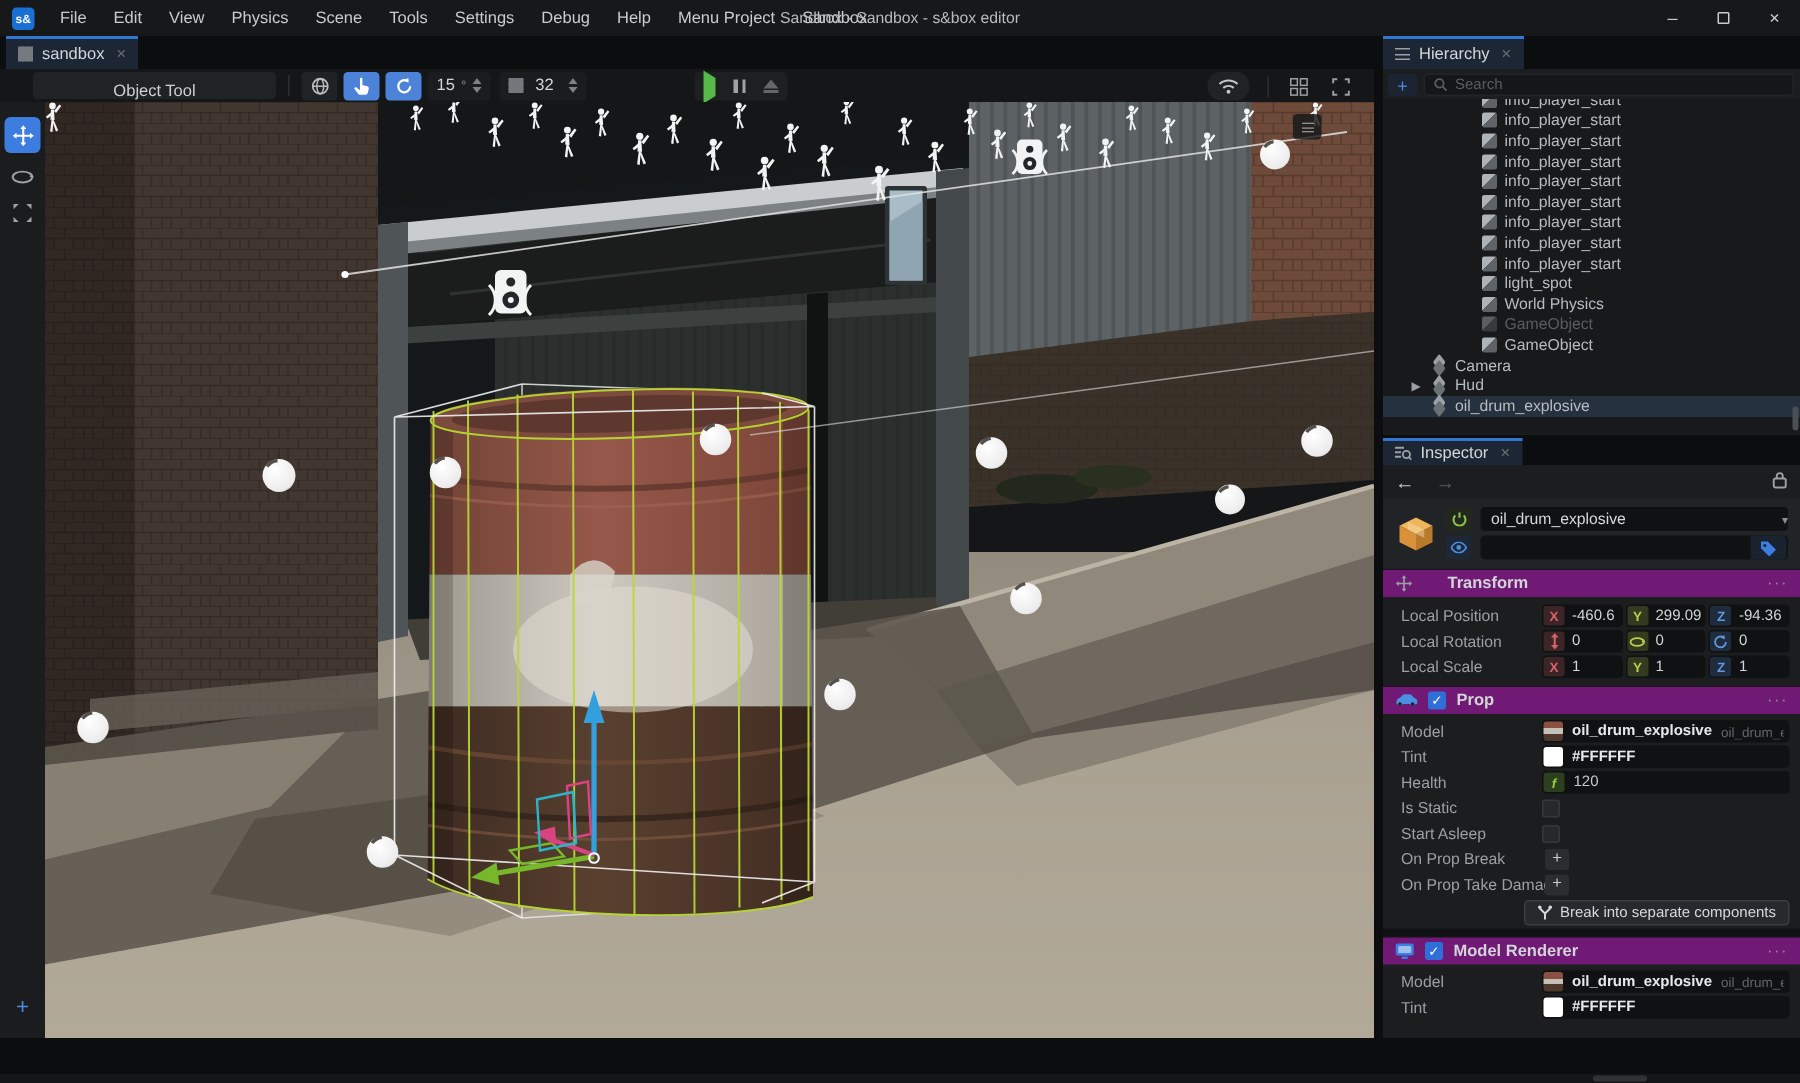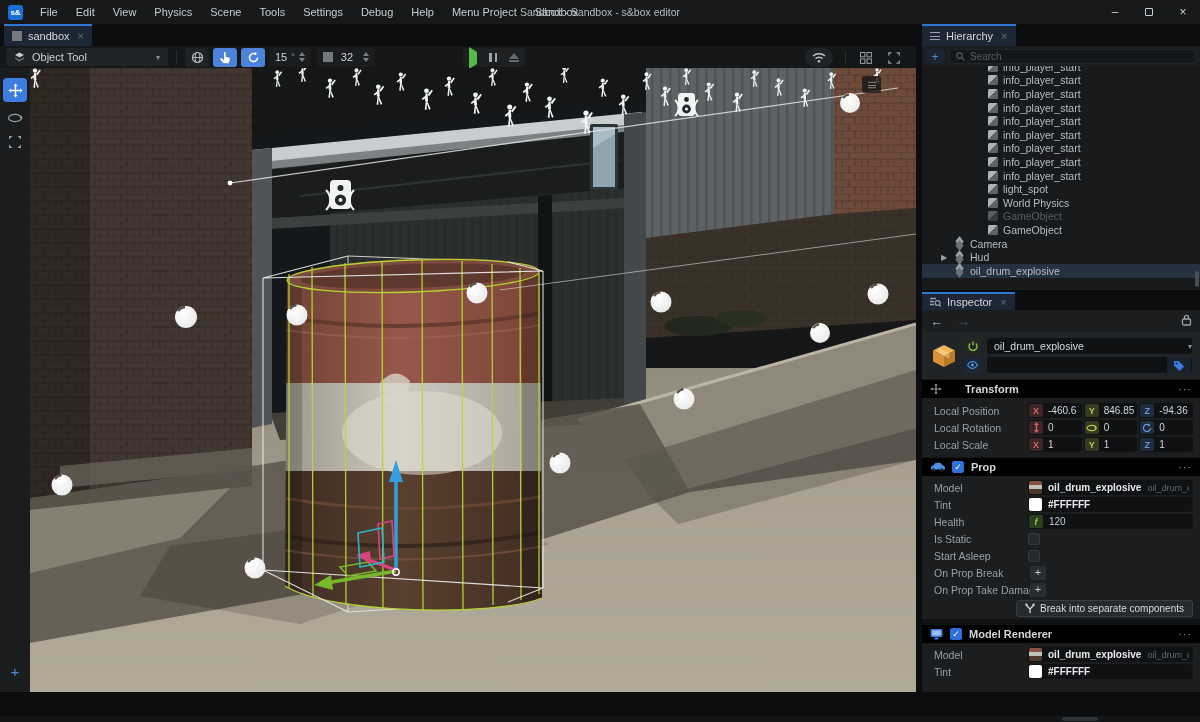--- a/index.html
+++ b/index.html
@@ -28,22 +28,22 @@
      linear-gradient(#8b9094,#8b9094) 0 7px/10px 1px no-repeat,
      linear-gradient(#8b9094,#8b9094) 3px 0/1px 10px no-repeat,
      linear-gradient(#8b9094,#8b9094) 7px 0/1px 10px no-repeat,
      linear-gradient(#8b9094,#8b9094) 0 0/10px 10px no-repeat; opacity:.8; }
   .hamb { width:10px; height:8px; border-top:1.5px solid #9aa0a4; border-bottom:1.5px solid #9aa0a4; position:relative; }
   .hamb:before { content:""; position:absolute; left:0; right:0; top:2.5px; height:1.5px; background:#9aa0a4; }
 
   
   .toolbar { position:absolute; left:0; top:46px; width:916px; height:22px; background:#141617;
     display:flex; align-items:center; }
-  .tool-select { margin-left:6px; width:162px; height:18px; background:#202326; border-radius:3px;
-    display:flex; align-items:center; gap:7px; padding:0 8px; color:#ccd0d2; }
+  .tool-select { margin-left:22px; width:162px; height:18px; background:#202326; border-radius:3px;
+    display:flex; align-items:center; gap:7px; padding:0 8px; color:#ccd0d2;flex-direction:column; }
   .tb-div { width:1px; height:14px; background:#2c2f32; margin:0 8px; }
   .tb-btn { height:19px; min-width:24px; border-radius:3px; display:flex; align-items:center; justify-content:center;
     background:#202326; margin-right:4px; }
   .tb-btn.active { background:#4d82d9; }
   .tb-box { height:19px; background:#1a1c1e; border-radius:3px; display:flex; align-items:center; gap:4px; padding:0 6px; margin-right:6px; color:#d2d5d7; }
   .stepper { display:flex; flex-direction:column; gap:2px; }
   .stepper i { width:0; height:0; border-left:3px solid transparent; border-right:3px solid transparent; display:block; }
   .stepper .up { border-bottom:4px solid #7d8286; }
   .stepper .dn { border-top:4px solid #7d8286; }
   .playgroup { position:absolute; left:463px; top:2px; height:19px; background:#1d1f21; border-radius:3px;
@@ -100,21 +100,21 @@
   .objcols { display:flex; flex-direction:column; gap:3px; }
   .sqbtn { width:17px; height:16px; border-radius:3px; display:flex; align-items:center; justify-content:center; background:#23281e; }
   .sqbtn.blue { background:#1d2735; }
   .objfields { display:flex; flex-direction:column; gap:3px; flex:1; }
   .objfield { height:16px; background:#0f1113; border-radius:3px; display:flex; align-items:center; padding:0 7px;
     color:#d6d9db; font-size:10.5px; position:relative; }
   .chev { color:#8b9094; font-size:8px; margin-left:4px; }
   .tagbtn { position:absolute; right:1px; top:0; width:24px; height:16px; background:#1a2230; border-radius:0 3px 3px 0;
     display:flex; align-items:center; justify-content:center; }
   .sect-head { height:19px; display:flex; align-items:center; gap:7px; padding:0 8px; border-top:1px solid #141516;
-    background:#000000; color:#d2d5d7; font-size:11px; font-weight:bold; }
+    background:#701a75; color:#d2d5d7; font-size:11px; font-weight:bold; }
   .dots { margin-left:auto; color:#8b9094; font-weight:normal; letter-spacing:1px; }
   .prow { height:17px; display:flex; align-items:center; padding:0 7px 0 12px; }
   .plabel { width:94px; color:#9aa0a4; font-size:10.5px; flex:0 0 auto; }
   .vals3 { display:flex; gap:2px; flex:1; }
   .vbox { flex:1; height:15px; background:#0f1113; border-radius:3px; display:flex; align-items:center; gap:5px; padding:1px; color:#d3d6d8; font-size:10px; overflow:hidden; white-space:nowrap; }
   .chip { width:14px; height:13px; border-radius:2px; flex:0 0 auto; display:flex; align-items:center; justify-content:center;
     font-size:9px; font-weight:bold; }
   .chip.x { background:#3d2527; color:#d4646a; }
   .chip.y { background:#343a20; color:#b9cc4e; }
   .chip.z { background:#1f2c3d; color:#5f9ae0; }
@@ -699,21 +699,21 @@
       </div>
       <div class="prow" style="margin-top:4px;">
         <span class="plabel">Local Position</span>
         <div class="vals3">
           <div class="vbox">
               <span class="chip x">X</span>
               <span>-460.6</span>
             </div>
           <div class="vbox">
               <span class="chip y">Y</span>
-              <span>846.85</span>
+              <span>299.09</span>
             </div>
           <div class="vbox">
               <span class="chip z">Z</span>
               <span>-94.36</span>
             </div>
         </div>
       </div>
       <div class="prow">
         <span class="plabel">Local Rotation</span>
         <div class="vals3">

